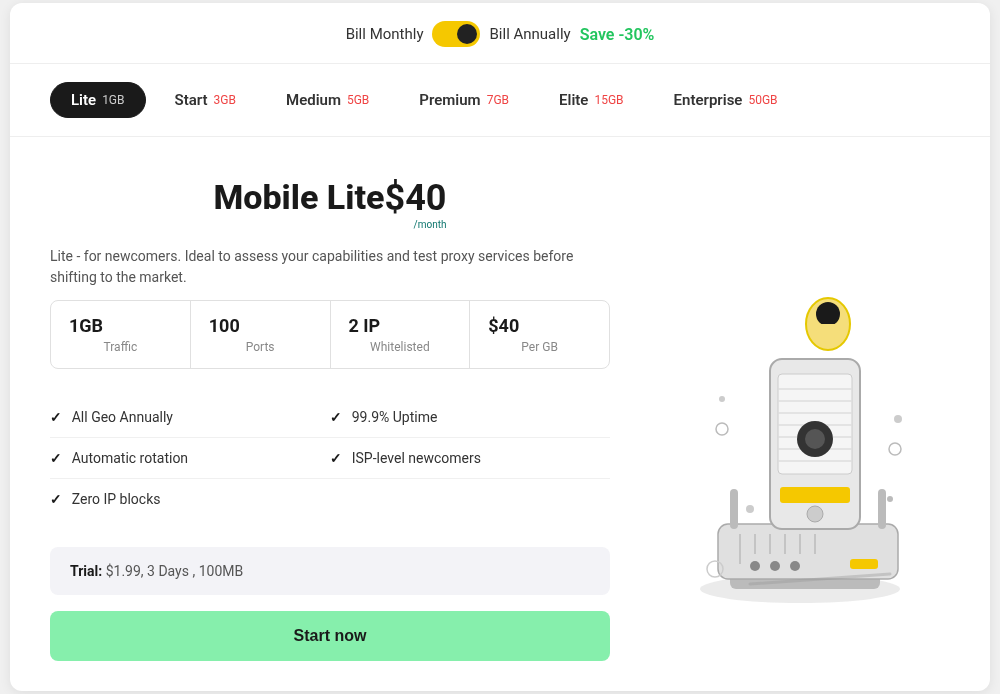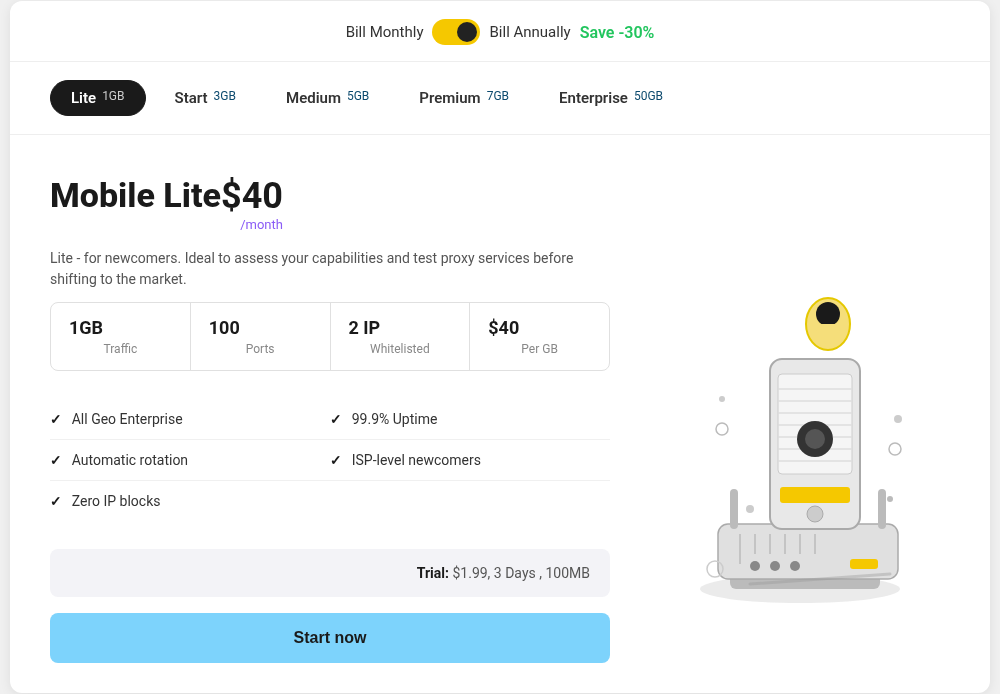--- a/index.html
+++ b/index.html
@@ -61,40 +61,41 @@
     
     .plan-tabs {
       display: flex;
       align-items: center;
       gap: 8px;
       padding: 18px 40px;
       border-bottom: 1px solid #eee;
     }
     .plan-tab {
       display: flex;
+      align-items: center;
       gap: 6px;
       padding: 8px 20px;
       border-radius: 24px;
       cursor: pointer;
       border: 1.5px solid transparent;
       background: transparent;
       font-size: 15px;
       font-weight: 600;
       color: #333;
       transition: all 0.15s;
     }
     .plan-tab.active {
       background: #1a1a1a;
       color: #fff;
       border-color: #1a1a1a;
     }
     .plan-tab .tab-size {
       font-size: 12px;
       font-weight: 400;
-      color: #0c4a6e;
+      color: #ef4444;
     }
     .plan-tab.active .tab-size {
       color: #ccc;
     }
     
     .main-content {
       display: flex;
       padding: 40px 40px 30px;
       gap: 20px;
     }
@@ -103,40 +104,40 @@
     }
     .plan-right {
       width: 320px;
       display: flex;
       justify-content: center;
       align-items: center;
     }
     
     .plan-header {
       display: flex;
-      justify-content: flex-start;
+      justify-content: center;
       align-items: flex-start;
       margin-bottom: 16px;
     }
     .plan-title {
       font-size: 34px;
       font-weight: 800;
       color: #1a1a1a;
     }
     .plan-price {
       text-align: right;
     }
     .price-amount {
       font-size: 36px;
       font-weight: 700;
       color: #1a1a1a;
     }
     .price-period {
-      font-size: 13px;
-      color: #8b5cf6;
+      font-size: 10px;
+      color: #0f766e;
     }
     .plan-desc {
       font-size: 14px;
       color: #555;
       line-height: 1.5;
       margin-bottom: 12px;
       max-width: 560px;
     }
     
     .stats-grid {
@@ -186,31 +187,30 @@
       font-weight: 700;
     }
     
     .trial-box {
       background: #f3f3f7;
       border-radius: 8px;
       padding: 16px 20px;
       margin-bottom: 16px;
       font-size: 14px;
       color: #555;
-      text-align: right;
     }
     .trial-box strong {
       color: #1a1a1a;
       font-weight: 700;
     }
     
     .cta-button {
       width: 100%;
       padding: 16px;
-      background: #7dd3fc;
+      background: #86efac;
       border: none;
       border-radius: 8px;
       font-size: 16px;
       font-weight: 700;
       color: #1a1a1a;
       cursor: pointer;
       transition: background 0.15s;
     }
 
     
@@ -242,20 +242,24 @@
       <span>Start</span>
       <span class="tab-size">3GB</span>
     </div>
     <div class="plan-tab">
       <span>Medium</span>
       <span class="tab-size">5GB</span>
     </div>
     <div class="plan-tab">
       <span>Premium</span>
       <span class="tab-size">7GB</span>
+    </div>
+    <div class="plan-tab">
+      <span>Elite</span>
+      <span class="tab-size">15GB</span>
     </div>
     <div class="plan-tab">
       <span>Enterprise</span>
       <span class="tab-size">50GB</span>
     </div>
   </div>
 
   <div class="main-content">
 
     <div class="plan-details">
@@ -289,21 +293,21 @@
         <div class="stat-cell">
           <div class="stat-value">$40</div>
           <div class="stat-label">Per GB</div>
         </div>
       </div>
 
       
       <div class="features-grid">
         <div class="feature-item">
           <span class="check-icon">✓</span>
-          <span>All Geo Enterprise</span>
+          <span>All Geo Annually</span>
         </div>
         <div class="feature-item">
           <span class="check-icon">✓</span>
           <span>99.9% Uptime</span>
         </div>
         <div class="feature-item">
           <span class="check-icon">✓</span>
           <span>Automatic rotation</span>
         </div>
         <div class="feature-item">

